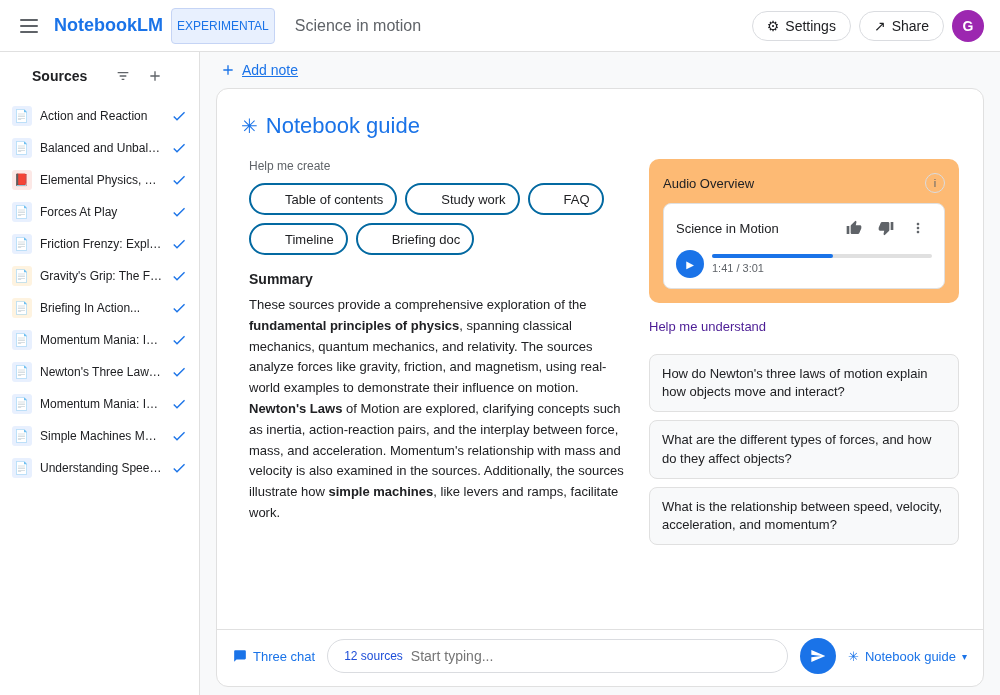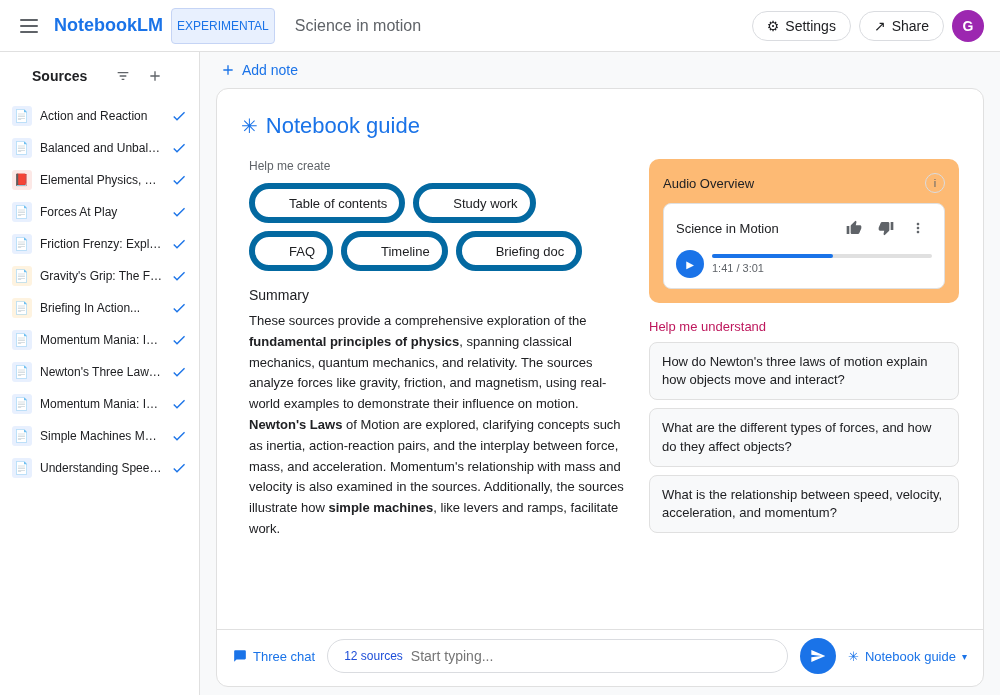--- a/index.html
+++ b/index.html
@@ -34,39 +34,39 @@
     .source-item { display: flex; align-items: center; padding: 6px 8px; border-radius: 6px; cursor: pointer; gap: 8px; }
     .source-icon { width: 20px; height: 20px; border-radius: 3px; flex-shrink: 0; display: flex; align-items: center; justify-content: center; font-size: 12px; }
     .source-icon.blue { background: #e8f0fe; color: #1a73e8; }
     .source-icon.red { background: #fce8e6; color: #d93025; }
     .source-icon.orange { background: #fef3e0; color: #e37400; }
     .source-label { font-size: 12px; color: #202124; flex: 1; white-space: nowrap; overflow: hidden; text-overflow: ellipsis; }
 
     
     .content-area { flex: 1; display: flex; flex-direction: column; overflow: hidden; background: #f8f9fa; }
     .content-top-bar { display: flex; align-items: center; padding: 10px 20px; background: #f8f9fa; }
-    .add-note-btn { display: flex; align-items: center; gap: 6px; color: #1a73e8; font-size: 14px; cursor: pointer; }
+    .add-note-btn { display: flex; align-items: center; gap: 6px; color: #1a73e8; font-size: 14px; cursor: pointer; text-decoration: underline; }
 
     
     .notebook-guide-panel { flex: 1; overflow-y: auto; margin: 0 16px 8px; background: #fff; border-radius: 12px; border: 1px solid #e0e0e0; display: flex; flex-direction: column; }
     .panel-inner { padding: 24px; flex: 1; overflow-y: auto; }
     .guide-title { color: #1a73e8; font-size: 22px; font-weight: 500; display: flex; align-items: center; gap: 8px; margin-bottom: 20px; }
     .guide-star { color: #1a73e8; font-size: 20px; }
 
     .panel-two-col { display: flex; gap: 24px; }
     .panel-left { flex: 1; margin-left: 8px; }
     .panel-right { width: 310px; flex-shrink: 0; }
 
     .help-create-label { font-size: 12px; color: #5f6368; margin-bottom: 10px; }
     .create-buttons { display: flex; flex-wrap: wrap; gap: 8px; margin-bottom: 16px; }
-    .create-btn { display: flex; align-items: center; gap: 6px; padding: 6px 12px; border: 6px solid #0369a1; border-radius: 20px; background: #fff; cursor: pointer; font-size: 13px; color: #202124; }
+    .create-btn { display: flex; align-items: center; gap: 6px; padding: 6px 12px; border: 2px solid #0369a1; border-radius: 20px; background: #fff; cursor: pointer; font-size: 13px; color: #202124; }
     .create-btn-icon { width: 16px; height: 16px; display: flex; align-items: center; justify-content: center; font-size: 13px; }
 
     .summary-section { margin-top: 8px; }
-    .summary-title { font-size: 14px; font-weight: 400; color: #202124; margin-bottom: 8px; }
+    .summary-title { font-size: 14px; font-weight: 700; color: #202124; margin-bottom: 8px; }
     .summary-text { font-size: 13px; color: #202124; line-height: 1.6; }
     .summary-text strong { font-weight: 700; }
 
     
     .audio-overview { background: #fdba74; border-radius: 10px; padding: 14px; margin-bottom: 16px; }
     .audio-header { display: flex; align-items: center; justify-content: space-between; margin-bottom: 10px; }
     .audio-label { font-size: 13px; font-weight: 500; color: #202124; }
     .audio-info-btn { width: 20px; height: 20px; border-radius: 50%; border: 1px solid #dadce0; display: flex; align-items: center; justify-content: center; cursor: pointer; font-size: 11px; color: #5f6368; }
     .audio-card { background: #fff; border-radius: 8px; border: 1px solid #e0e0e0; padding: 10px 12px; }
     .audio-card-header { display: flex; align-items: center; justify-content: space-between; margin-bottom: 8px; }
@@ -74,21 +74,21 @@
     .audio-actions { display: flex; gap: 4px; }
     .audio-action-btn { width: 28px; height: 28px; display: flex; align-items: center; justify-content: center; cursor: pointer; color: #5f6368; border-radius: 4px; }
     .audio-player { display: flex; align-items: center; gap: 8px; }
     .play-btn { width: 28px; height: 28px; border-radius: 50%; background: #1a73e8; display: flex; align-items: center; justify-content: center; cursor: pointer; color: #fff; font-size: 10px; flex-shrink: 0; }
     .progress-bar-container { flex: 1; }
     .progress-track { height: 4px; background: #e0e0e0; border-radius: 2px; margin-bottom: 4px; }
     .progress-fill { height: 4px; background: #1a73e8; border-radius: 2px; width: 55%; }
     .progress-time { font-size: 11px; color: #5f6368; }
 
     .help-understand { margin-top: 0; }
-    .help-understand-label { font-size: 13px; font-weight: 500; color: #be185d; margin-bottom: 8px; }
+    .help-understand-label { font-size: 13px; font-weight: 500; color: #4c1d95; margin-bottom: 20px; }
     .understand-btn { background: #f8f9fa; border: 1px solid #e0e0e0; border-radius: 8px; padding: 10px 12px; margin-bottom: 8px; cursor: pointer; font-size: 13px; color: #202124; line-height: 1.4; text-align: left; width: 100%; }
     .view-chat-btn { display: flex; align-items: center; gap: 6px; color: #1a73e8; font-size: 13px; cursor: pointer; white-space: nowrap; }
     .chat-input-container { flex: 1; display: flex; align-items: center; background: #fff; border: 1px solid #dadce0; border-radius: 24px; padding: 8px 16px; gap: 8px; }
     .sources-count-badge { font-size: 12px; color: #1d4ed8; white-space: nowrap; }
     .chat-input { border: none; outline: none; flex: 1; font-size: 14px; color: #202124; background: transparent; }
     .send-btn { width: 36px; height: 36px; border-radius: 50%; background: #1a73e8; display: flex; align-items: center; justify-content: center; cursor: pointer; color: #fff; font-size: 16px; flex-shrink: 0; }
     .notebook-guide-btn { display: flex; align-items: center; gap: 6px; color: #1a73e8; font-size: 13px; cursor: pointer; white-space: nowrap; }
 
     
     .check-svg { width: 16px; height: 16px; }

